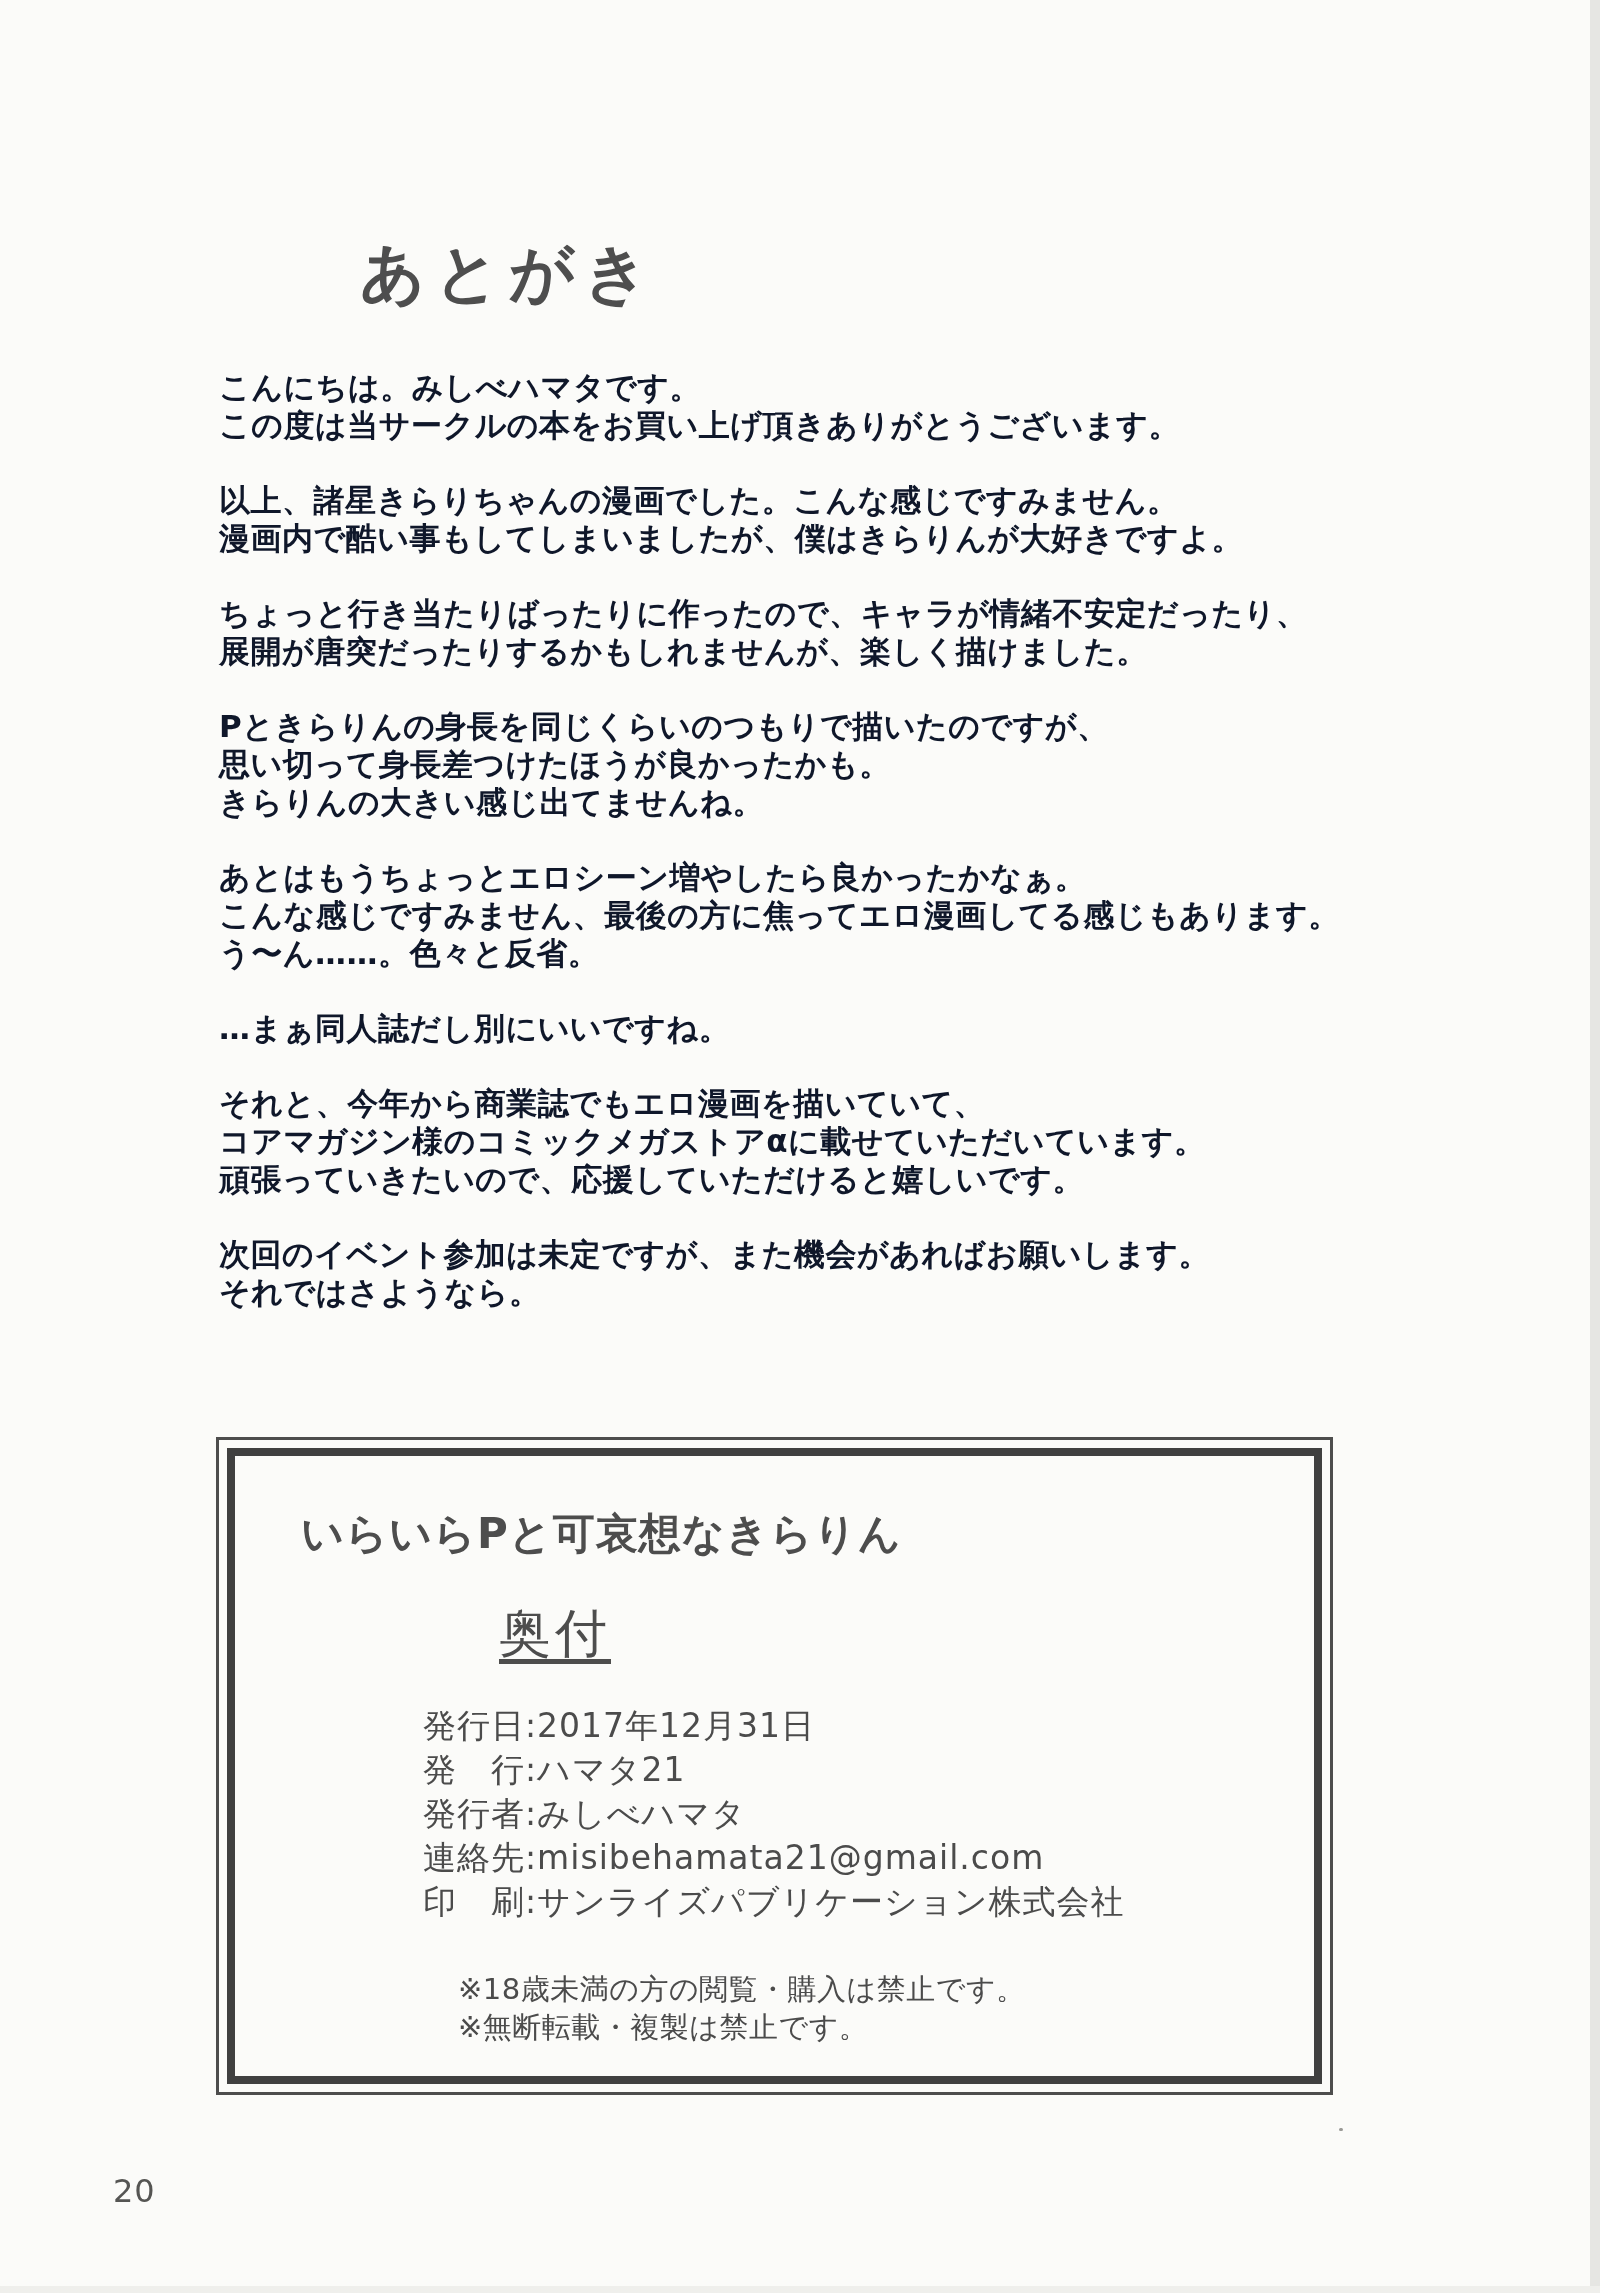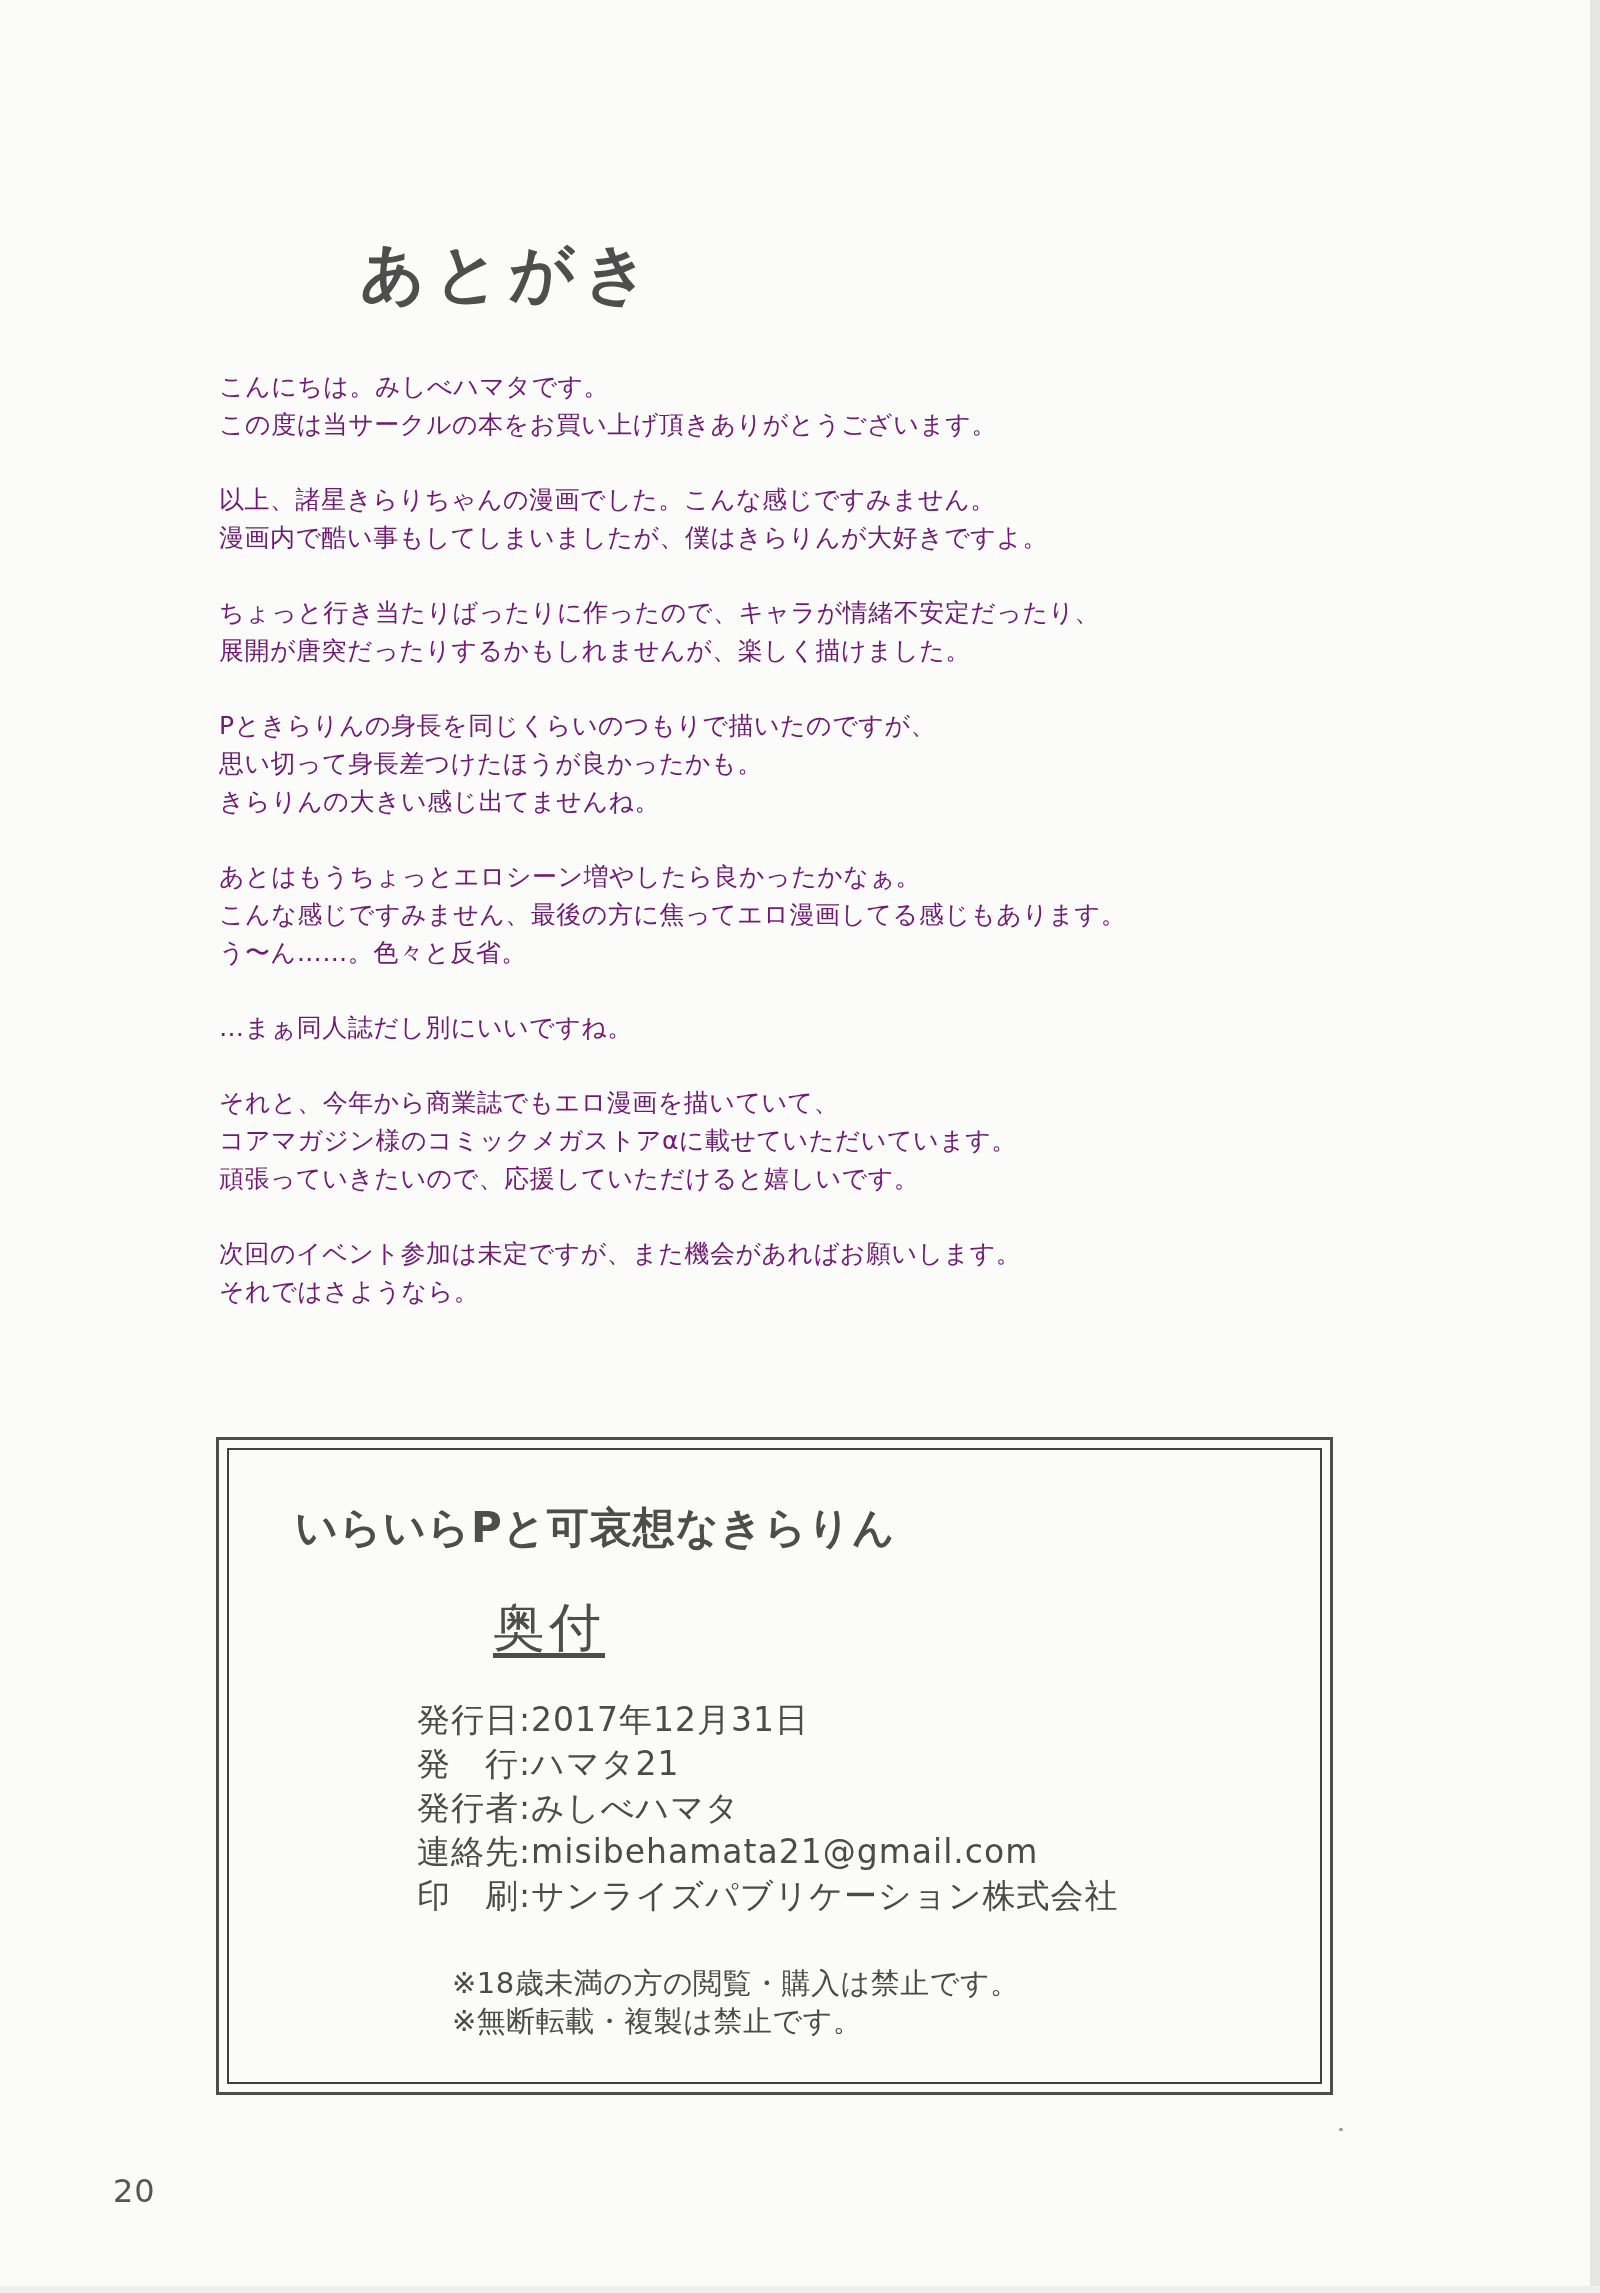--- a/index.html
+++ b/index.html
@@ -23,35 +23,36 @@
     position:absolute; left:352px; top:222px;
     margin:8px;
     font-size:64px; font-weight:bold; letter-spacing:9px;
     color:#4e4e4e;
   }
   .afterword-text {
     position:absolute; left:219px; top:368px; width:1190px;
   }
   .para {
     margin:0 0 37px 0;
-    font-size:25px; line-height:38px;
+    font-size:31px; line-height:38px;
     letter-spacing:0.5px;
-    color:#701a75;
+    color:#0f172a;
+    font-weight:bold;
   }
   .line { display:block; white-space:nowrap; }
   .colophon-box {
     position:absolute; left:216px; top:1437px;
     width:1117px; height:658px;
     border:3px solid #4d4d4d;
     box-sizing:border-box;
     background:transparent;
   }
   .colophon-inner {
     position:absolute; top:8px; left:8px; right:8px; bottom:8px;
-    border:2px solid #404040;
+    border:8px solid #404040;
   }
   .book-title {
     position:absolute; left:66px; top:50px;
     font-size:42px; font-weight:bold; letter-spacing:1px;
     color:#4d4d4d;
     white-space:nowrap;
   }
   .colophon-heading {
     position:absolute; left:264px; top:143px;
     font-size:52px; letter-spacing:4px;

